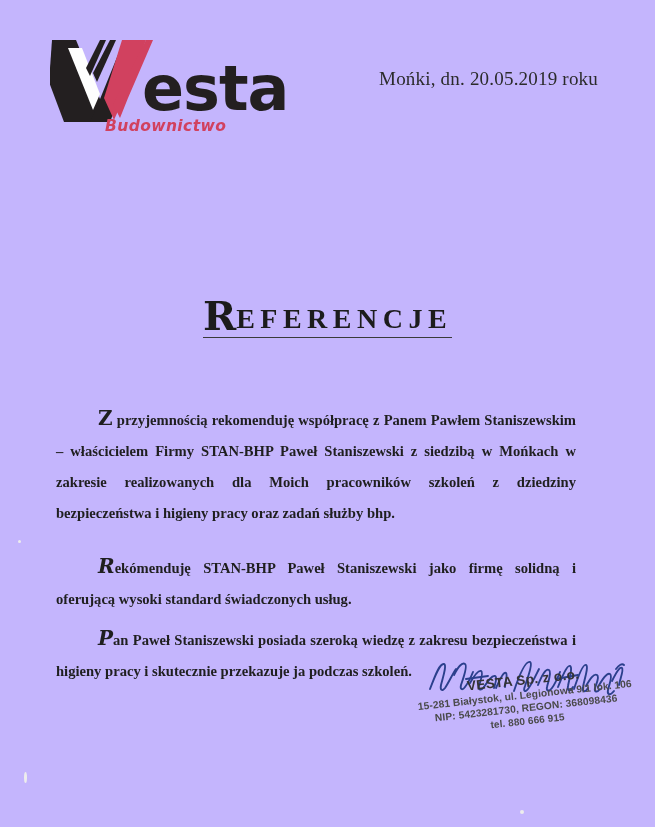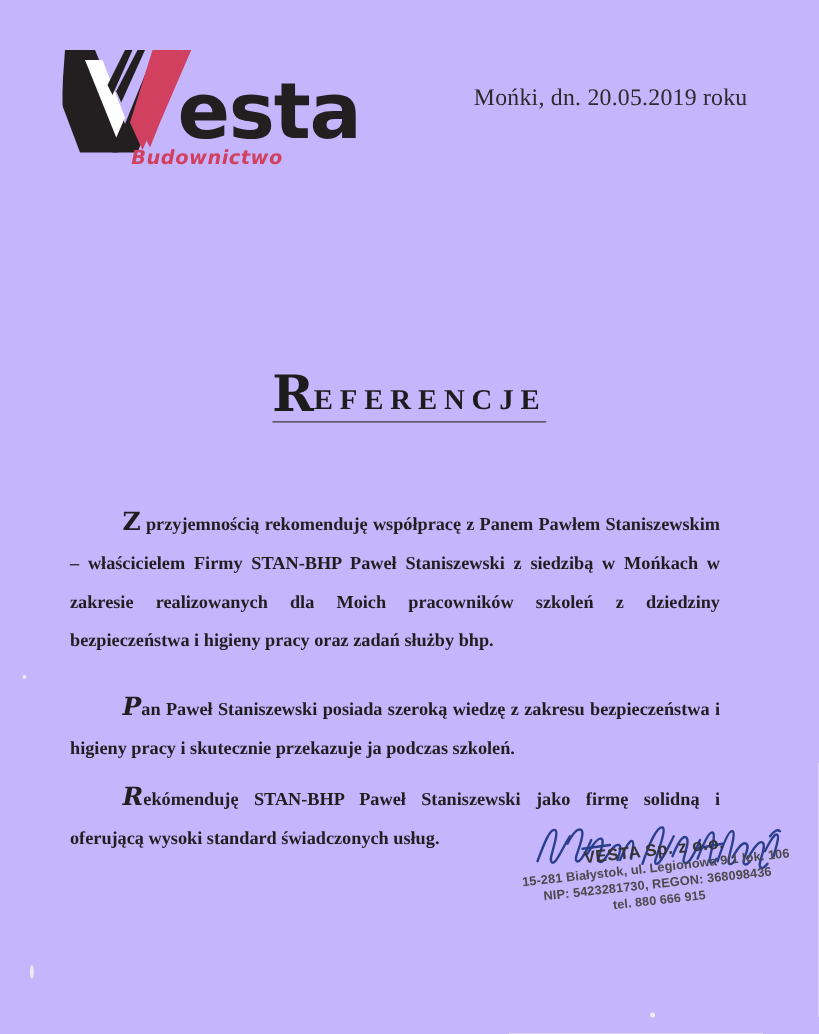--- a/index.html
+++ b/index.html
@@ -59,21 +59,21 @@
   }
   .title .dropcap {
     font-size: 40px;
     font-weight: bold;
     font-family: "DejaVu Serif", serif;
     line-height: 1;
     vertical-align: -2px;
     letter-spacing: 0;
   }
   .title .rest {
-    font-size: 23px;
+    font-size: 28px;
     font-weight: bold;
     letter-spacing: 5.5px;
     font-family: "Liberation Serif", serif;
   }
 
   
   .body-text {
     position: absolute;
     left: 56px;
     top: 405px;
@@ -184,23 +184,23 @@
   <div class="title-wrap">
     <span class="title"><span class="dropcap">R</span><span class="rest">EFERENCJE</span></span>
   </div>
 
   <div class="body-text">
 
     <p class="para"><span class="dropcap-inline">Z</span><span> przyjemnością rekomenduję współpracę z Panem Pawłem Staniszewskim – właścicielem Firmy STAN-BHP Paweł Staniszewski z siedzibą w Mońkach w zakresie realizowanych dla Moich pracowników szkoleń z dziedziny bezpieczeństwa i higieny pracy oraz zadań służby bhp.</span></p>
 
     <div class="para-gap"></div>
 
+    <p class="para"><span class="dropcap-script">R</span><span>ekómenduję STAN-BHP Paweł Staniszewski jako firmę solidną i oferującą wysoki standard świadczonych usług.</span></p>
+
     <p class="para"><span class="dropcap-script">P</span><span>an Paweł Staniszewski posiada szeroką wiedzę z zakresu bezpieczeństwa i higieny pracy i skutecznie przekazuje ja podczas szkoleń.</span></p>
-
-    <p class="para"><span class="dropcap-script">R</span><span>ekómenduję STAN-BHP Paweł Staniszewski jako firmę solidną i oferującą wysoki standard świadczonych usług.</span></p>
 
   </div>
 
   <div class="sign-block">
 
     <svg class="signature" viewBox="0 0 200 46">
       <g fill="none" stroke="#2b3f8c" stroke-width="1.9" stroke-linecap="round" stroke-linejoin="round">
         <path d="M4,34 C10,18 14,8 18,9 C21,10 17,22 15,30 C14,35 16,37 19,33 C23,27 27,18 30,14"></path>
         <path d="M28,20 C32,12 36,7 39,9 C42,11 37,24 35,30 C34,34 36,36 39,32 C42,28 45,22 47,17"></path>
         <path d="M44,28 C48,21 52,15 55,16 C58,17 54,27 53,31 C52,35 55,36 58,32"></path>

